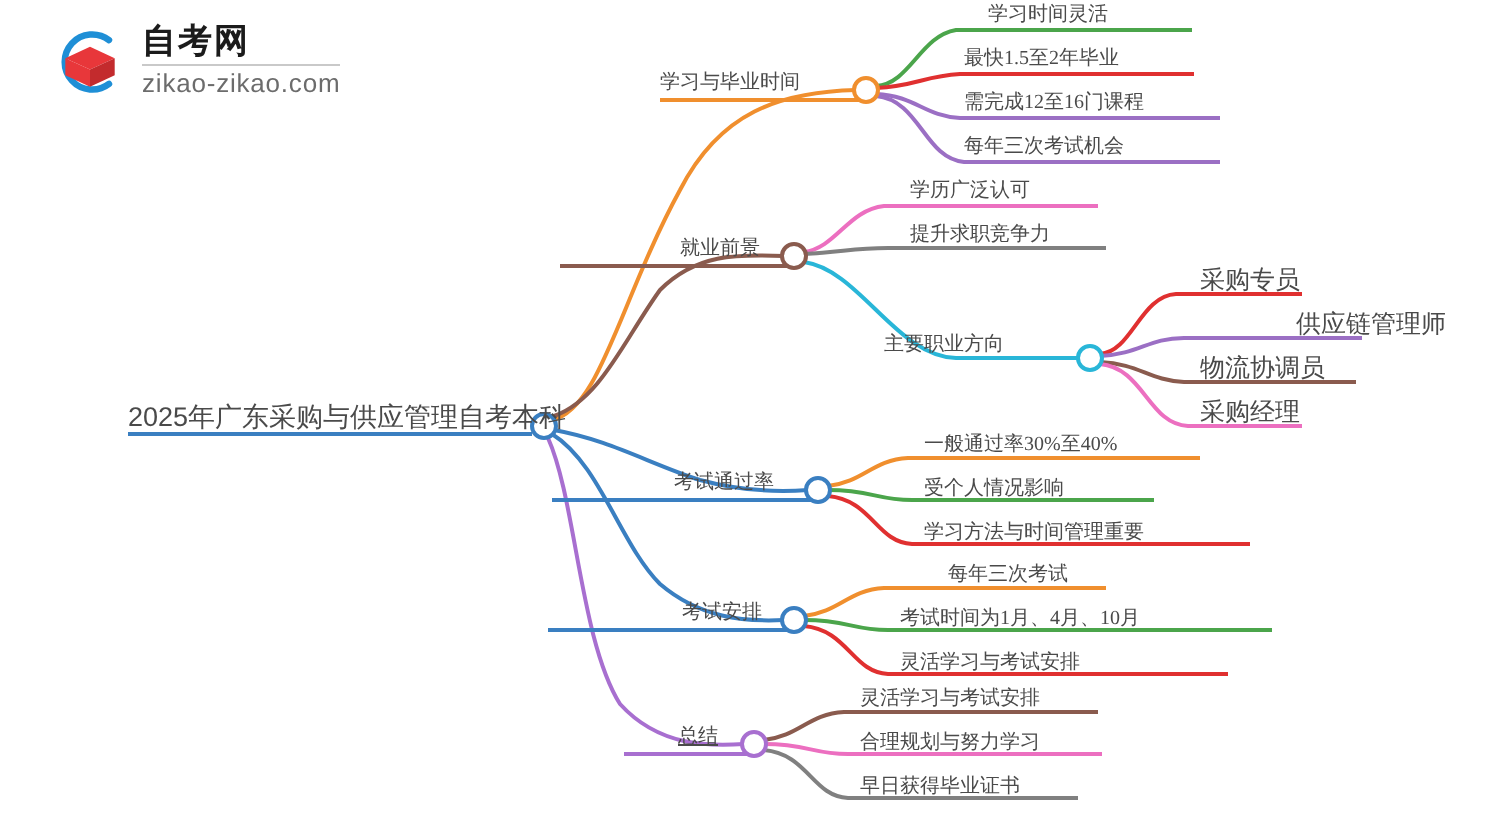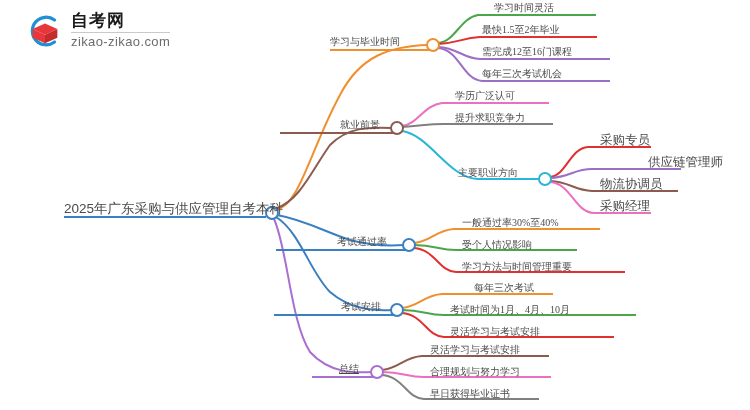--- a/index.html
+++ b/index.html
@@ -154,21 +154,21 @@
 
   <div class="node lvl1" style="left:330px; top:34px;">学习与毕业时间</div>
   <div class="node lvl2" style="left:494px; top:0px;">学习时间灵活</div>
   <div class="node lvl2" style="left:482px; top:22px;">最快1.5至2年毕业</div>
   <div class="node lvl2" style="left:482px; top:44px;">需完成12至16门课程</div>
   <div class="node lvl2" style="left:482px; top:66px;">每年三次考试机会</div>
 
   <div class="node lvl1" style="left:340px; top:117px;">就业前景</div>
   <div class="node lvl2" style="left:455px; top:88px;">学历广泛认可</div>
   <div class="node lvl2" style="left:455px; top:110px;">提升求职竞争力</div>
-  <div class="node lvl2" style="left:458px; top:165px;">主要职业方向</div>
+  <div class="node lvl2" style="left:442px; top:165px;">主要职业方向</div>
 
   <div class="node lvl3" style="left:600px; top:133px;">采购专员</div>
   <div class="node lvl3" style="left:600px; top:155px;margin-left:48px;">供应链管理师</div>
   <div class="node lvl3" style="left:600px; top:177px;">物流协调员</div>
   <div class="node lvl3" style="left:600px; top:199px;">采购经理</div>
 
   <div class="node lvl1" style="left:337px; top:234px;font-family:Liberation Serif, serif;">考试通过率</div>
   <div class="node lvl2" style="left:462px; top:215px;">一般通过率30%至40%</div>
   <div class="node lvl2" style="left:462px; top:237px;">受个人情况影响</div>
   <div class="node lvl2" style="left:462px; top:259px;">学习方法与时间管理重要</div>

